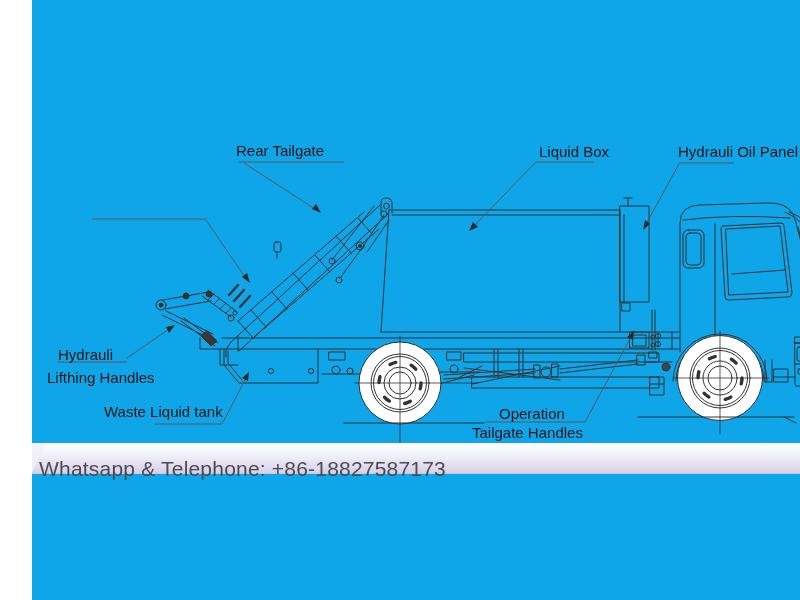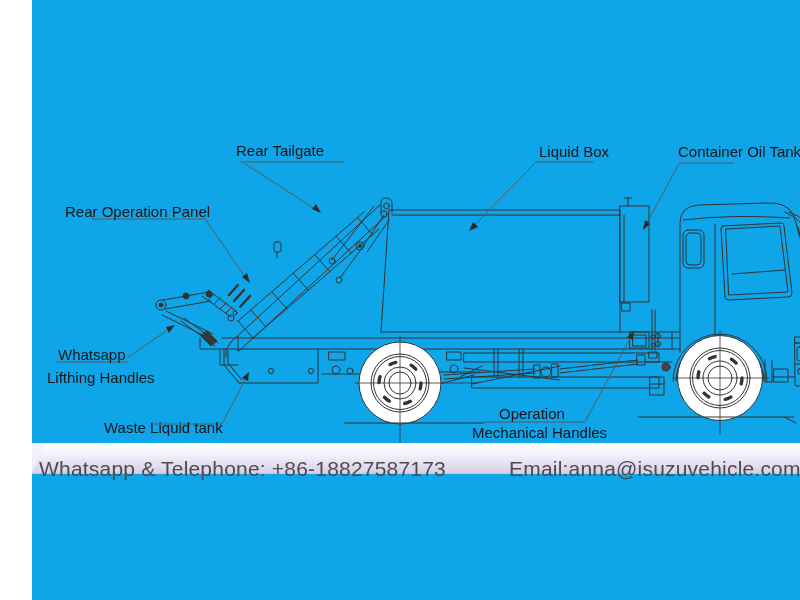--- a/index.html
+++ b/index.html
@@ -223,30 +223,28 @@
         <polygon points="217,372 216,381 210,378"></polygon>
         <polygon points="602,331 601,340 595,337"></polygon>
       </g>
     </g>
   </svg>
 
   <div class="part-label" style="left:204px;top:143px">Rear Tailgate</div>
 
   <div class="part-label" style="left:507px;top:144px">Liquid Box</div>
 
-  <div class="part-label" style="left:646px;top:144px">Container Oil Tank</div>
-
-  <div class="part-label" style="left:33px;top:204px">Rear Operation Panel</div>
-
-  <div class="part-label" style="left:26px;top:347px">Whatsapp</div>
+  <div class="part-label" style="left:646px;top:144px">Hydrauli Oil Panel</div>
+
+
+  <div class="part-label" style="left:26px;top:347px">Hydrauli</div>
   <div class="part-label" style="left:15px;top:370px">Lifthing Handles</div>
 
-  <div class="part-label" style="left:72px;top:420px">Waste Liquid tank</div>
+  <div class="part-label" style="left:72px;top:404px">Waste Liquid tank</div>
 
   <div class="part-label" style="left:467px;top:406px">Operation</div>
-  <div class="part-label" style="left:440px;top:425px">Mechanical Handles</div>
+  <div class="part-label" style="left:440px;top:425px">Tailgate Handles</div>
 
   <div class="banner">
     <span class="phone">Whatsapp &amp; Telephone: +86-18827587173</span>
-    <span class="email">Email:anna@isuzuvehicle.com</span>
   </div>
 
 </div>
 
 </body></html>

